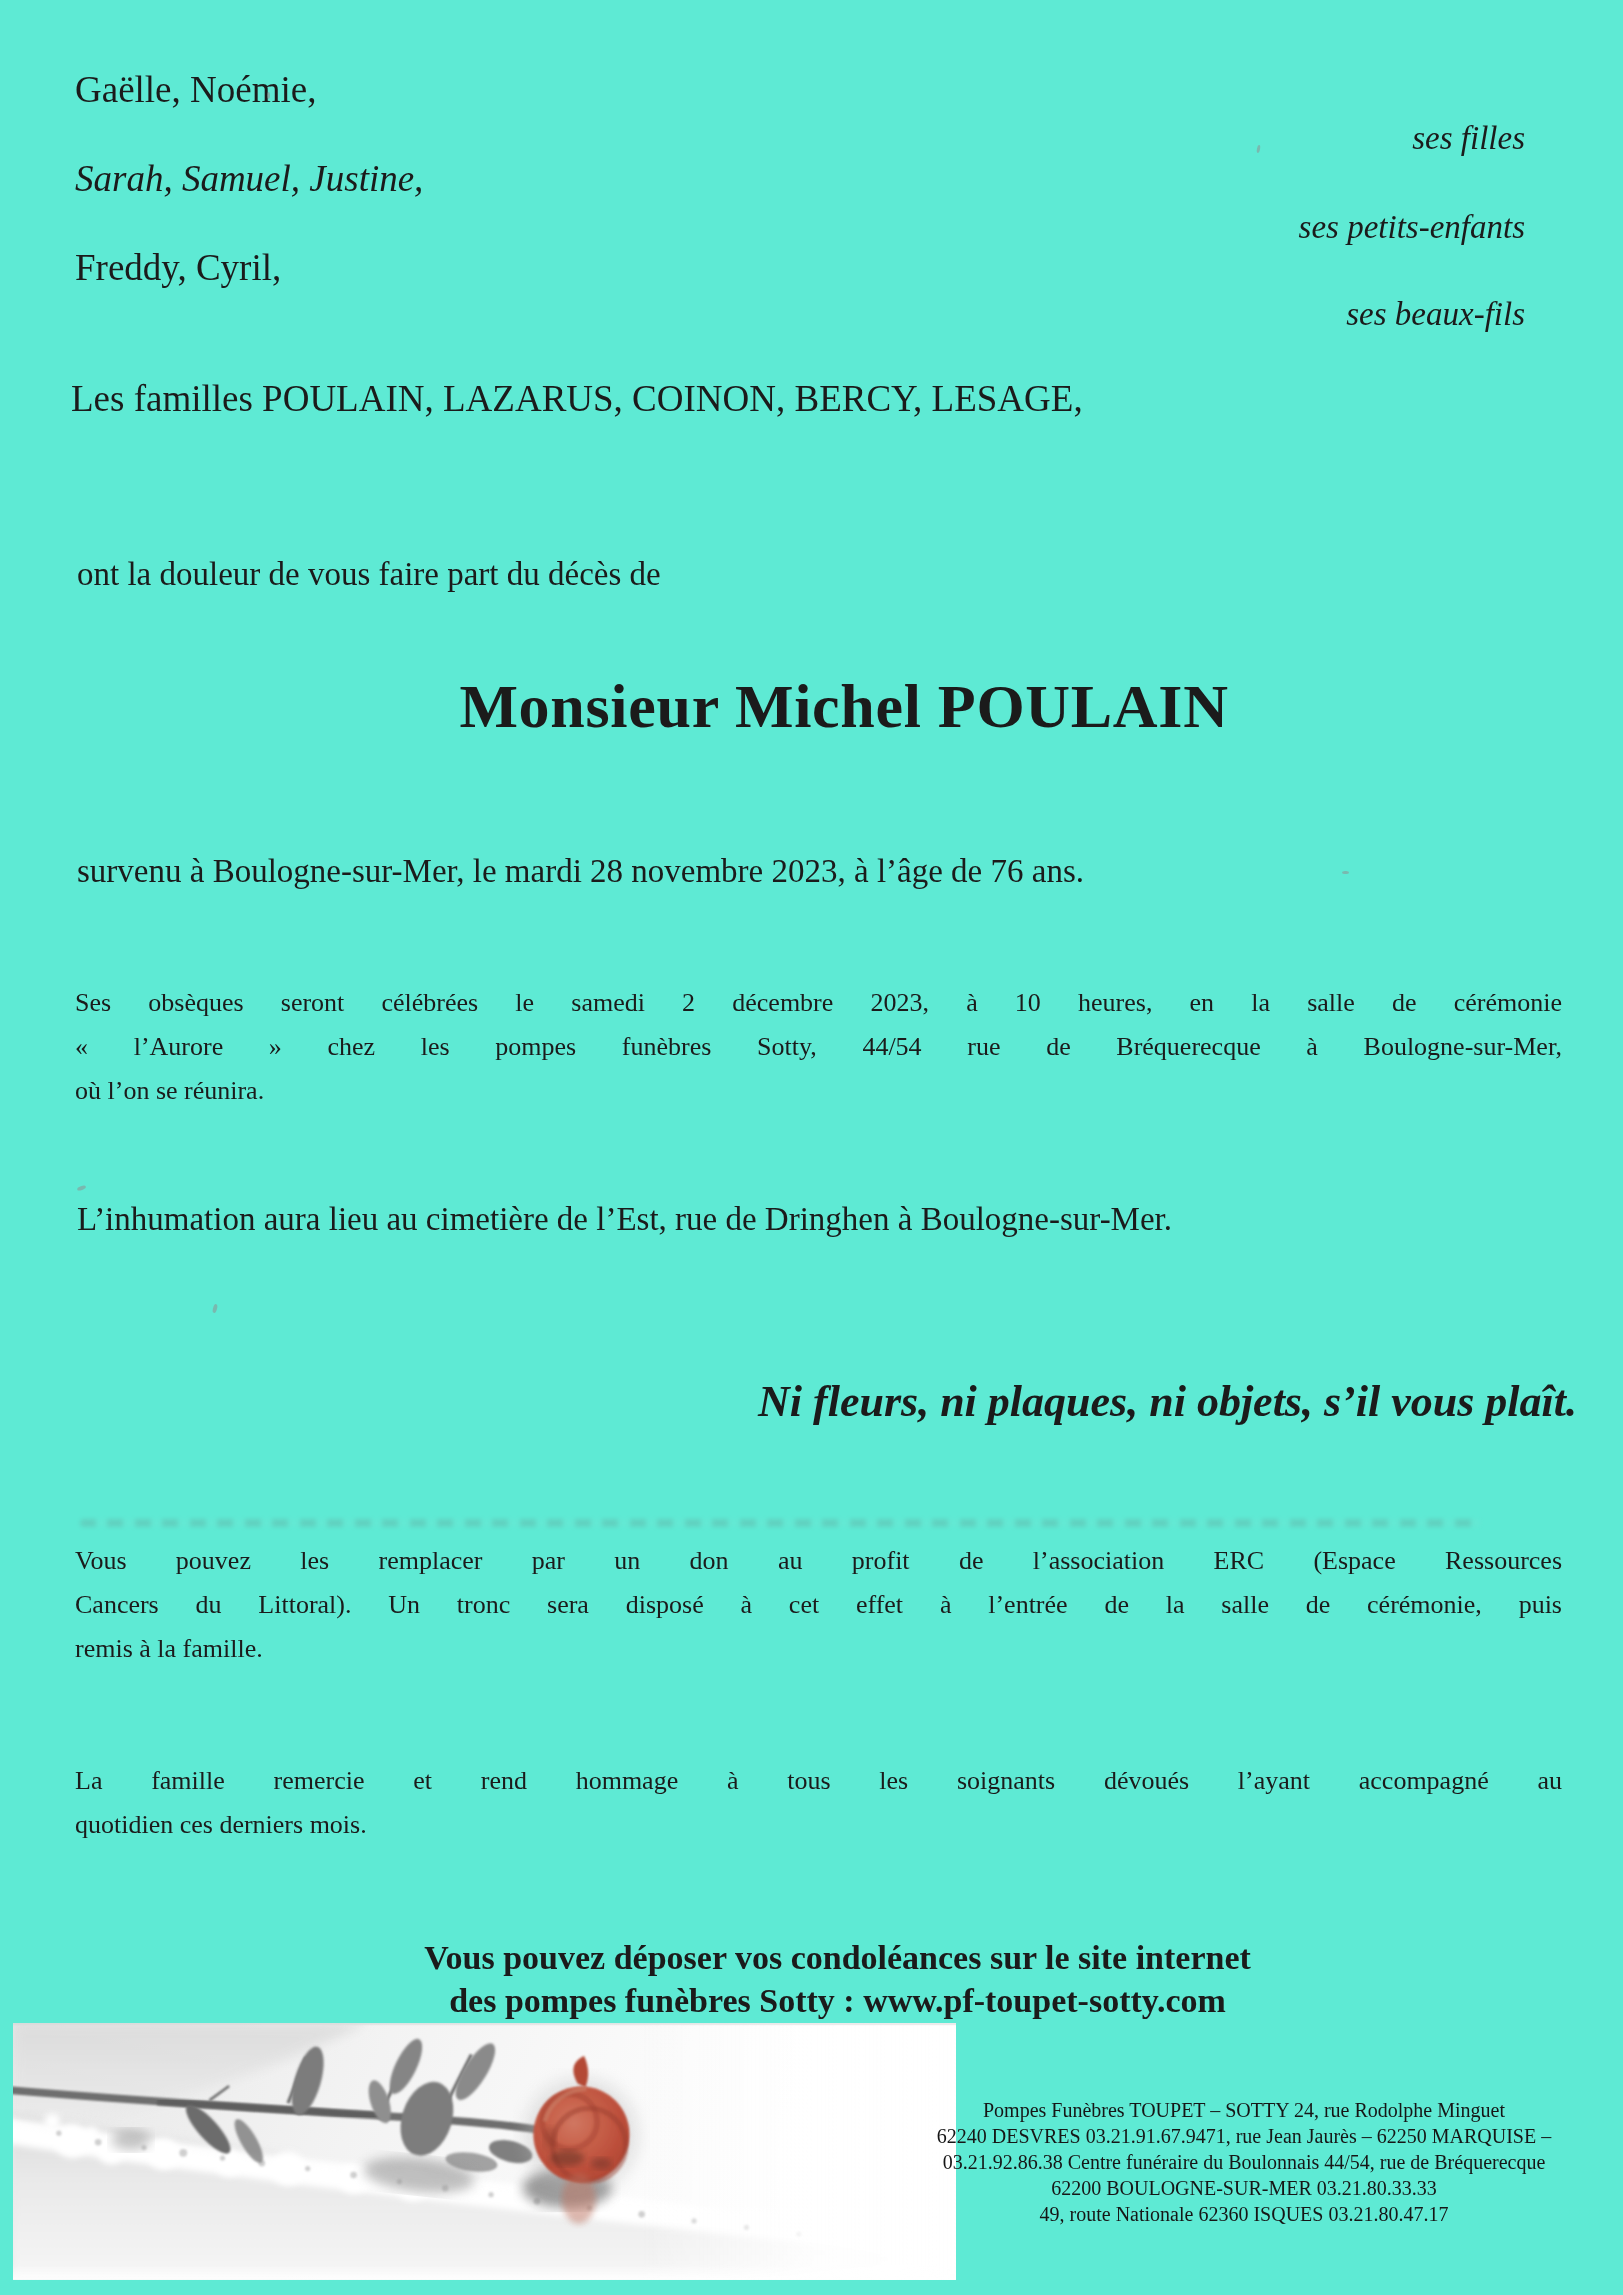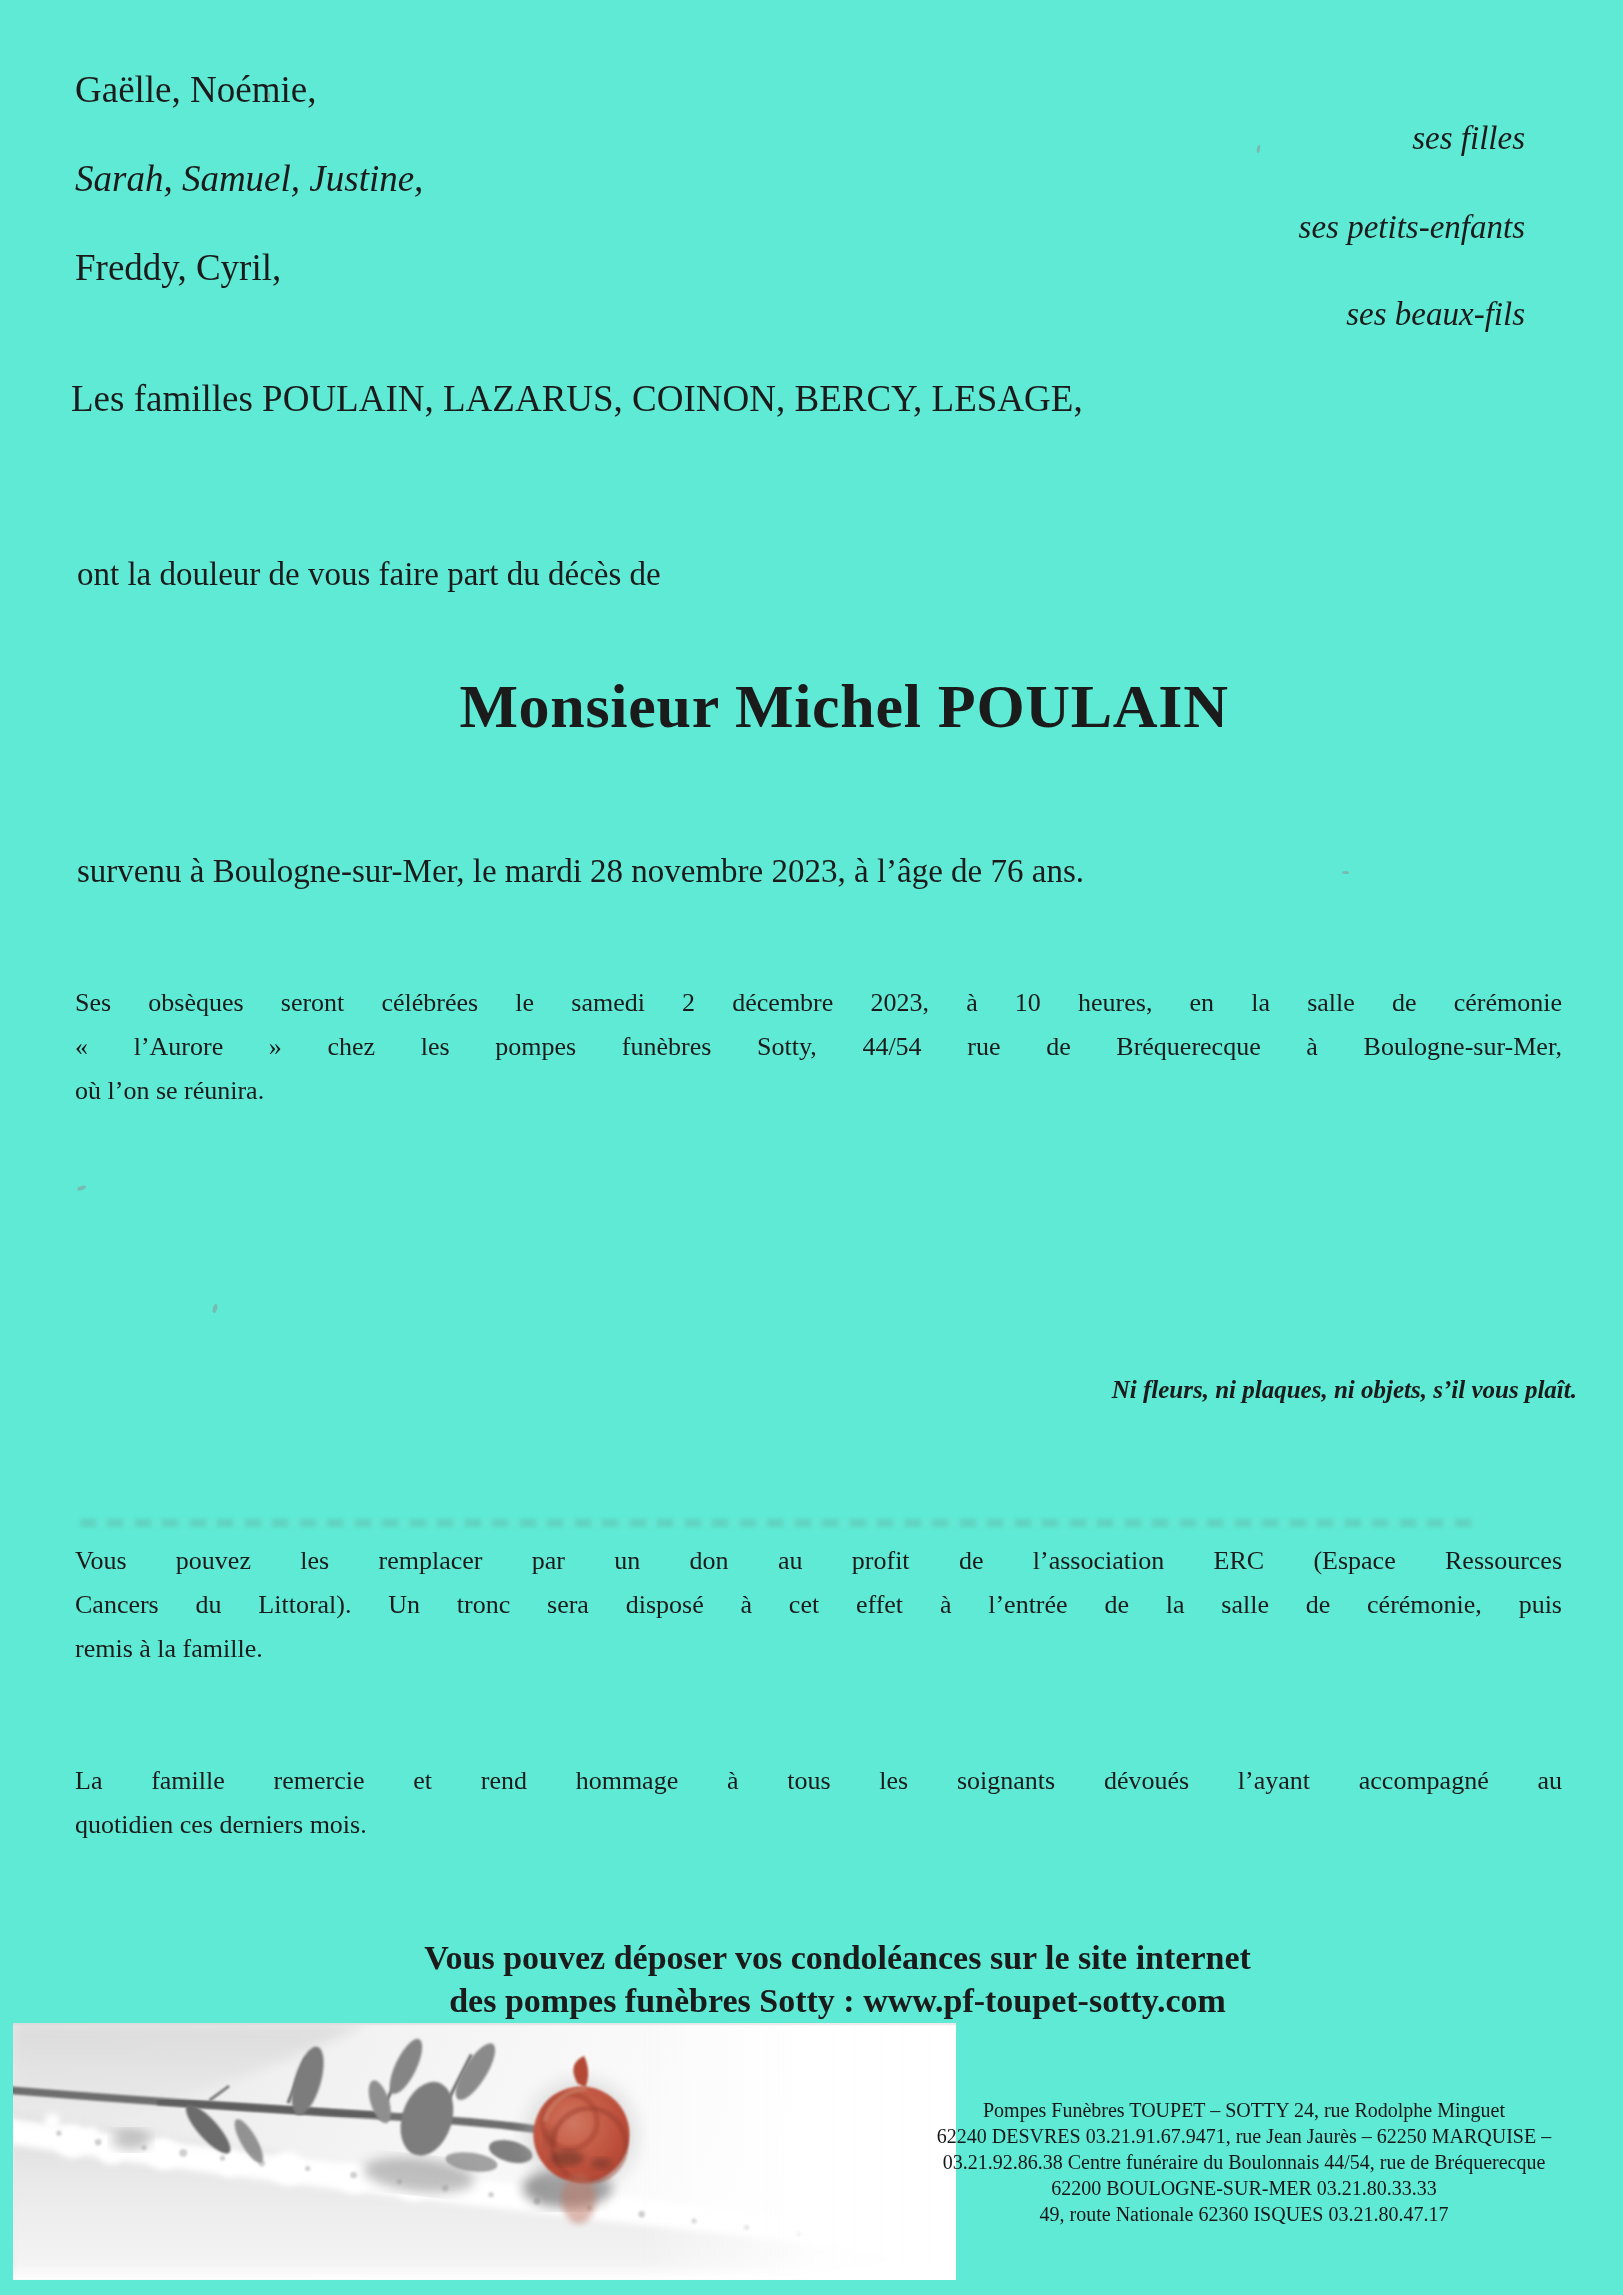--- a/index.html
+++ b/index.html
@@ -17,21 +17,21 @@
   .names{font-size:37px; line-height:1; white-space:nowrap;}
   .relation{font-size:33px; font-style:italic; line-height:1; white-space:nowrap; text-align:right;}
   .families{font-size:37px; line-height:1; white-space:nowrap;}
   .body-line{font-size:33px; line-height:1; white-space:nowrap;}
   .title{
     font-size:62px; font-weight:700; text-align:center; line-height:1; letter-spacing:0.7px;
   }
   .para{font-size:26px; line-height:44px;}
   .para .jline{text-align:justify; text-align-last:justify;}
   .para .lline{text-align:left;}
-  .noflowers{font-size:25px; font-weight:700; font-style:italic; white-space:nowrap; text-align:right;}
+  .noflowers{font-size:44px; font-weight:700; font-style:italic; white-space:nowrap; text-align:right;}
   .condolences{font-size:34px; font-weight:700; text-align:center; line-height:43px;}
   .footer{font-size:20px; line-height:26px; text-align:center; color:#161616;}
   .ghostband{
     height:7.9px;
     background:repeating-linear-gradient(90deg,
       rgba(110,110,110,.38) 0 15.7px, rgba(205,205,205,.10) 15.7px 27.5px);
     filter:blur(2px);
     opacity:.5;
     border-radius:3.9px;
   }
@@ -59,20 +59,21 @@
   <div class="abs title" style="left:75px; top:675px; width:1538px;">Monsieur Michel POULAIN</div>
 
   <div class="abs body-line" style="left:77px; top:855px;">survenu à Boulogne-sur-Mer, le mardi 28 novembre 2023, à l’âge de 76 ans.</div>
 
   <div class="abs para" style="left:75px; top:981px; width:1487px;">
     <div class="jline">Ses obsèques seront célébrées le samedi 2 décembre 2023, à 10 heures, en la salle de cérémonie</div>
     <div class="jline">« l’Aurore » chez les pompes funèbres Sotty, 44/54 rue de Bréquerecque à Boulogne-sur-Mer,</div>
     <div class="lline">où l’on se réunira.</div>
   </div>
 
+  <div class="abs body-line" style="left:77px; top:1203px;">L’inhumation aura lieu au cimetière de l’Est, rue de Dringhen à Boulogne-sur-Mer.</div>
 
   <div class="abs noflowers" style="right:46px; top:1376px;">Ni fleurs, ni plaques, ni objets, s’il vous plaît.</div>
 
   <div class="abs ghostband" style="left:80px; top:1519px; width:1401px;"></div>
 
   <div class="abs para" style="left:75px; top:1539px; width:1487px;">
     <div class="jline">Vous pouvez les remplacer par un don au profit de l’association ERC (Espace Ressources</div>
     <div class="jline">Cancers du Littoral). Un tronc sera disposé à cet effet à l’entrée de la salle de cérémonie, puis</div>
     <div class="lline">remis à la famille.</div>
   </div>

